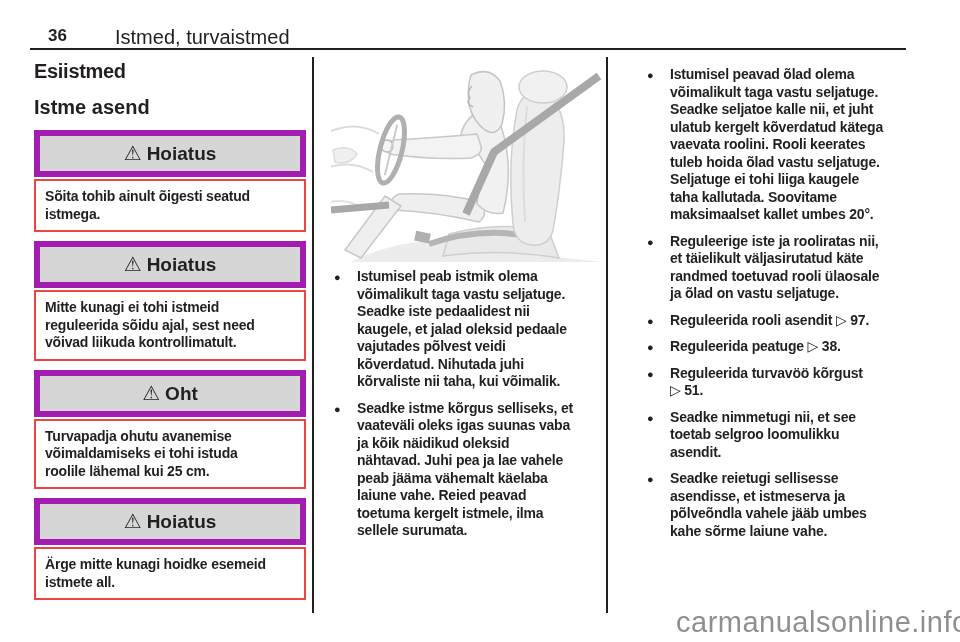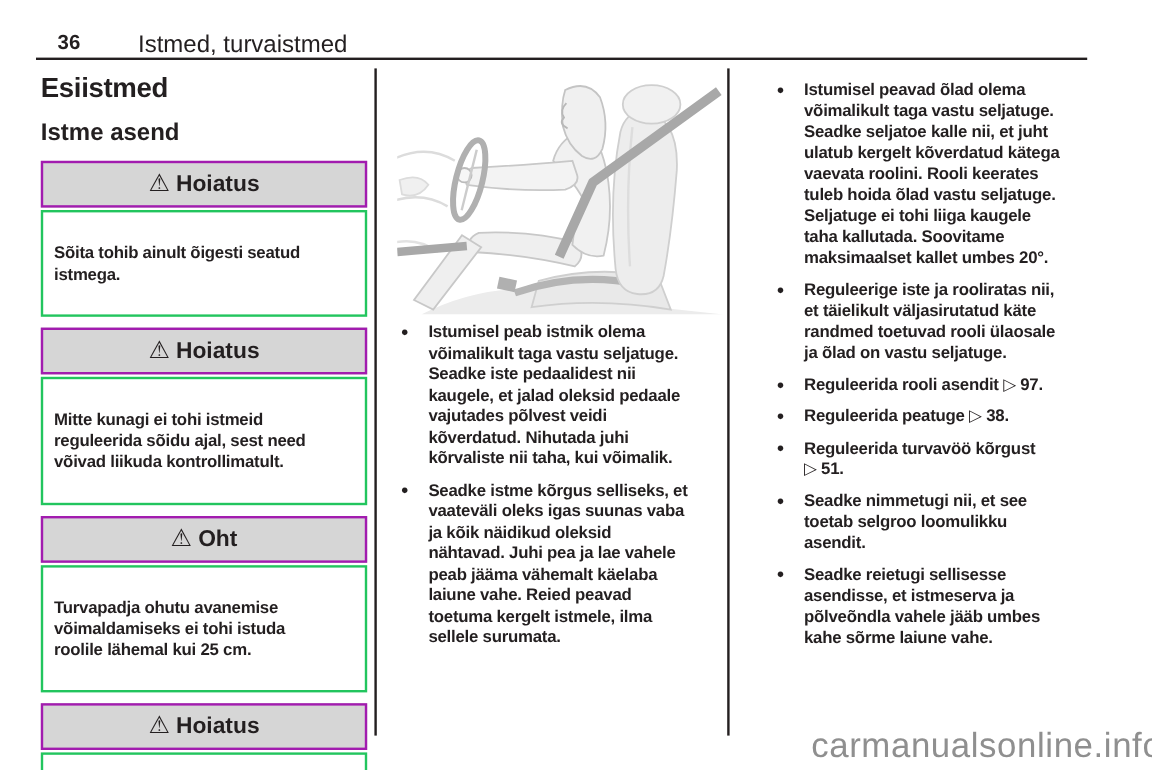--- a/index.html
+++ b/index.html
@@ -11,31 +11,31 @@
   
   #page-number{position:absolute;left:35px;top:26px;font-size:17px;font-weight:700;margin-left:13px;}
   #header-title{position:absolute;left:115px;top:26px;font-size:20px;font-weight:400;}
   #header-rule{position:absolute;left:30px;top:48px;width:876px;height:2px;background:#231f20;}
   
   .col-sep{position:absolute;top:57px;width:2px;height:556px;background:#231f20;}
   #sep-1{left:312px;}
   #sep-2{left:606px;}
   
   #left-col{position:absolute;left:34px;top:60px;width:272px;}
-  #section-title{font-size:23px;font-weight:700;margin:0;letter-spacing:-0.3px;}
+  #section-title{font-size:20px;font-weight:700;margin:0;letter-spacing:-0.3px;}
   #subsection-title{font-size:20px;font-weight:700;margin:13px 0 0 0;}
   .warn-box{margin-top:9px;}
   .warn-box:first-of-type{margin-top:11px;}
   .warn-head{
-    border:2px solid #a21caf;background:#d6d6d6;text-align:center;
+    border:6px solid #a21caf;background:#d6d6d6;text-align:center;
     font-size:19px;font-weight:700;padding:5px 14px;line-height:24px;
   }
   .warn-head .tri{font-size:20px;font-weight:400;margin-right:5px;}
   .warn-body{
-    border:2px solid #22c55e;margin-top:2px;padding:25px 9px;
+    border:2px solid #ef4444;margin-top:2px;padding:7px 9px;
     font-size:14px;font-weight:700;line-height:17.5px;letter-spacing:-0.2px;
   }
   
   .blist{list-style:none;margin:0;padding:0;}
   .blist li{
     position:relative;padding-left:25px;margin-top:9px;
     font-size:14px;font-weight:700;line-height:17.5px;letter-spacing:-0.2px;
   }
   .blist li:first-child{margin-top:0;}
   .blist li::before{

